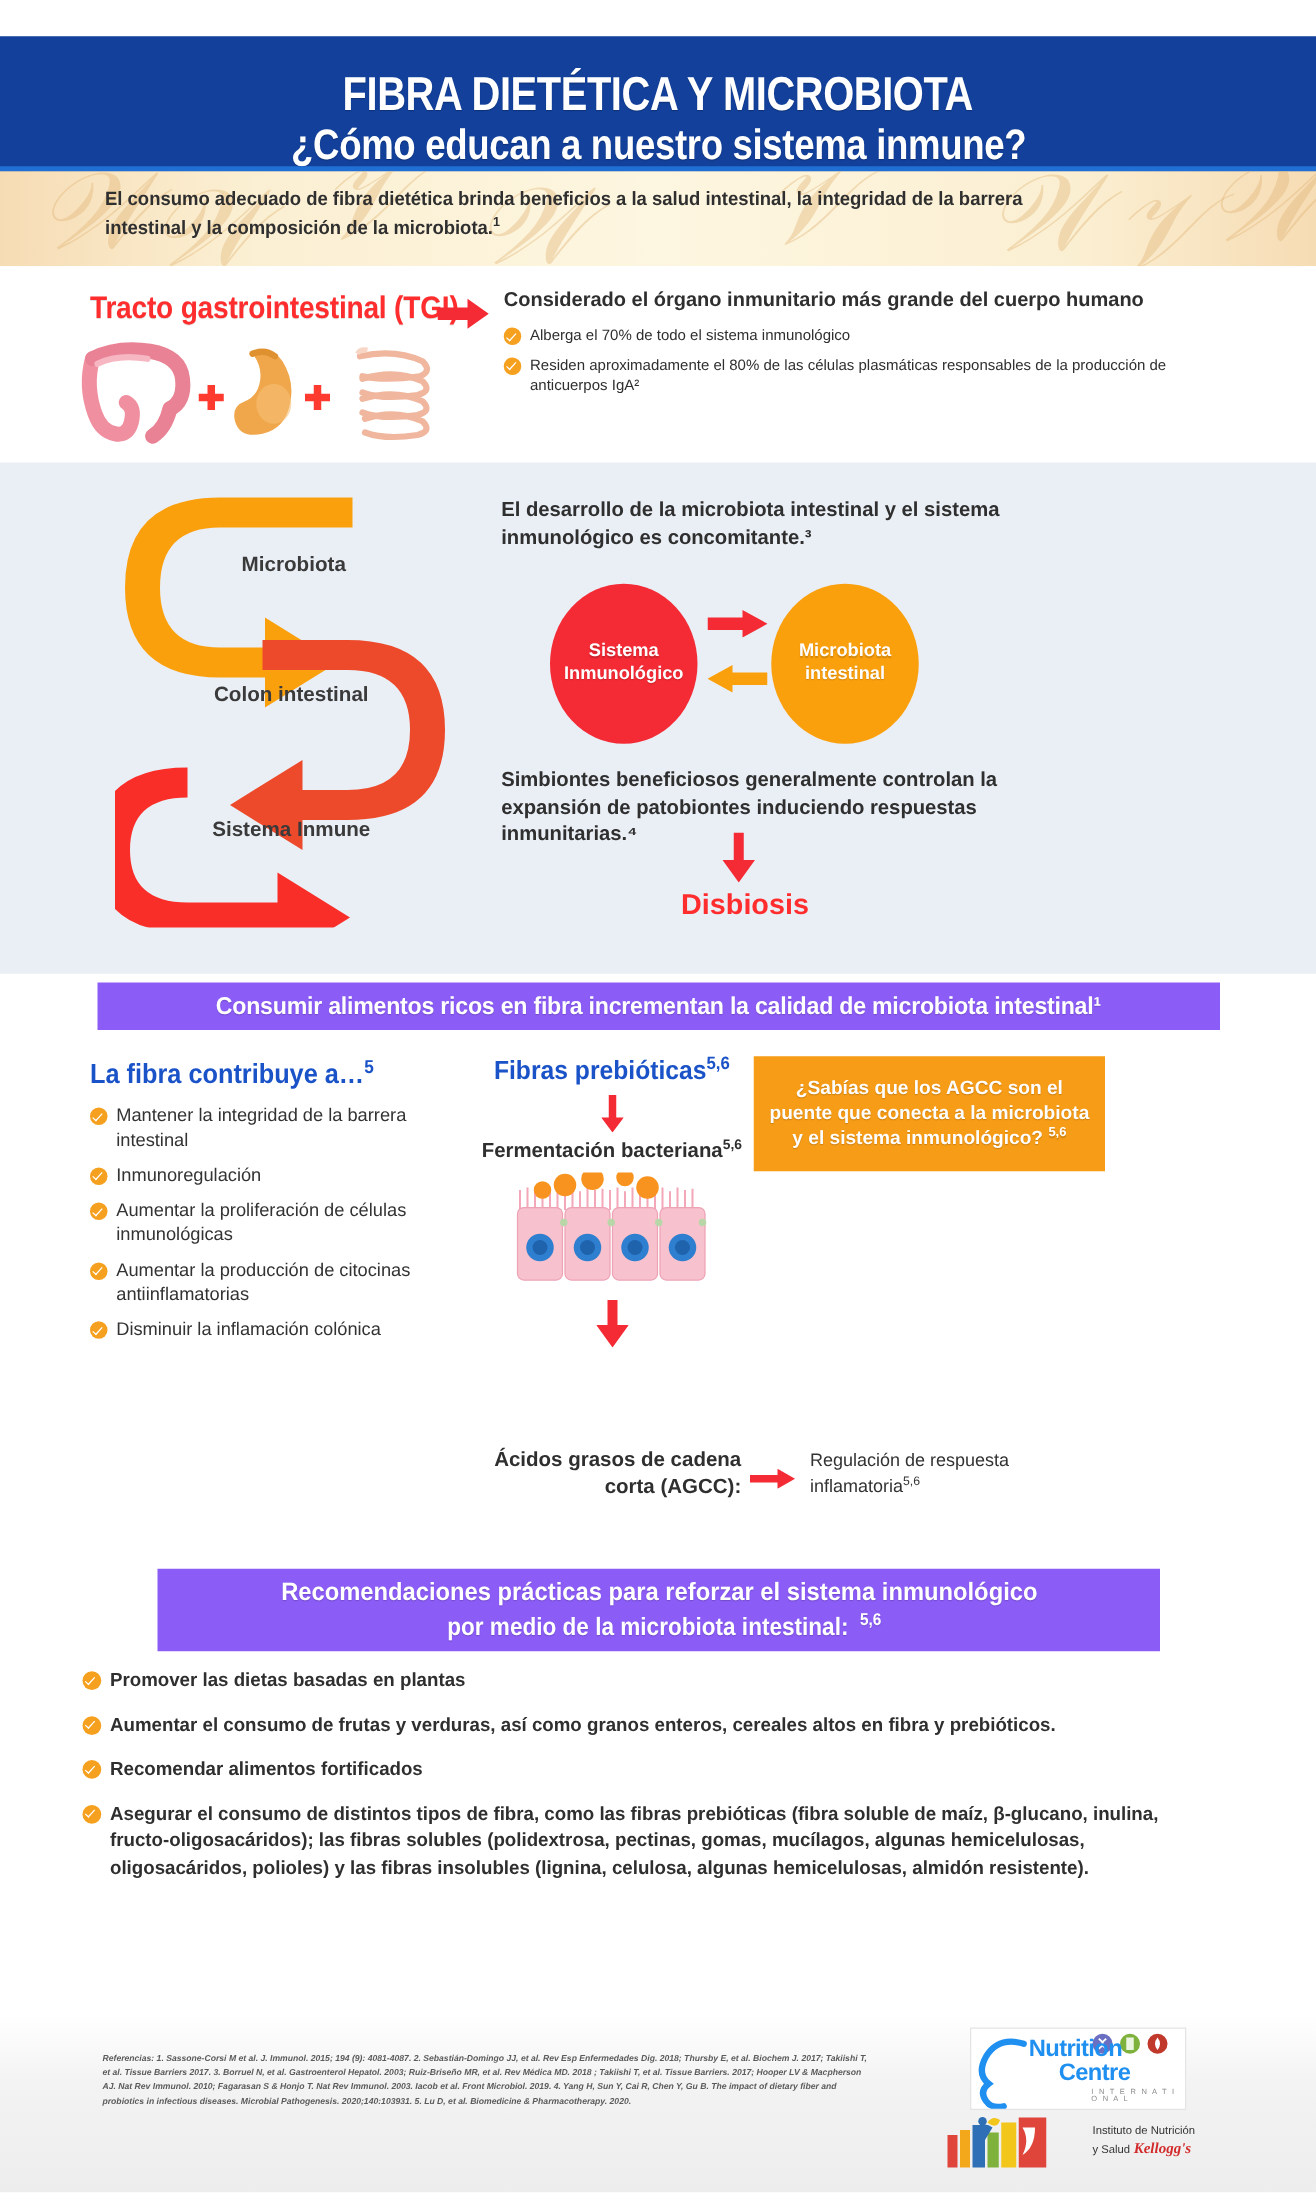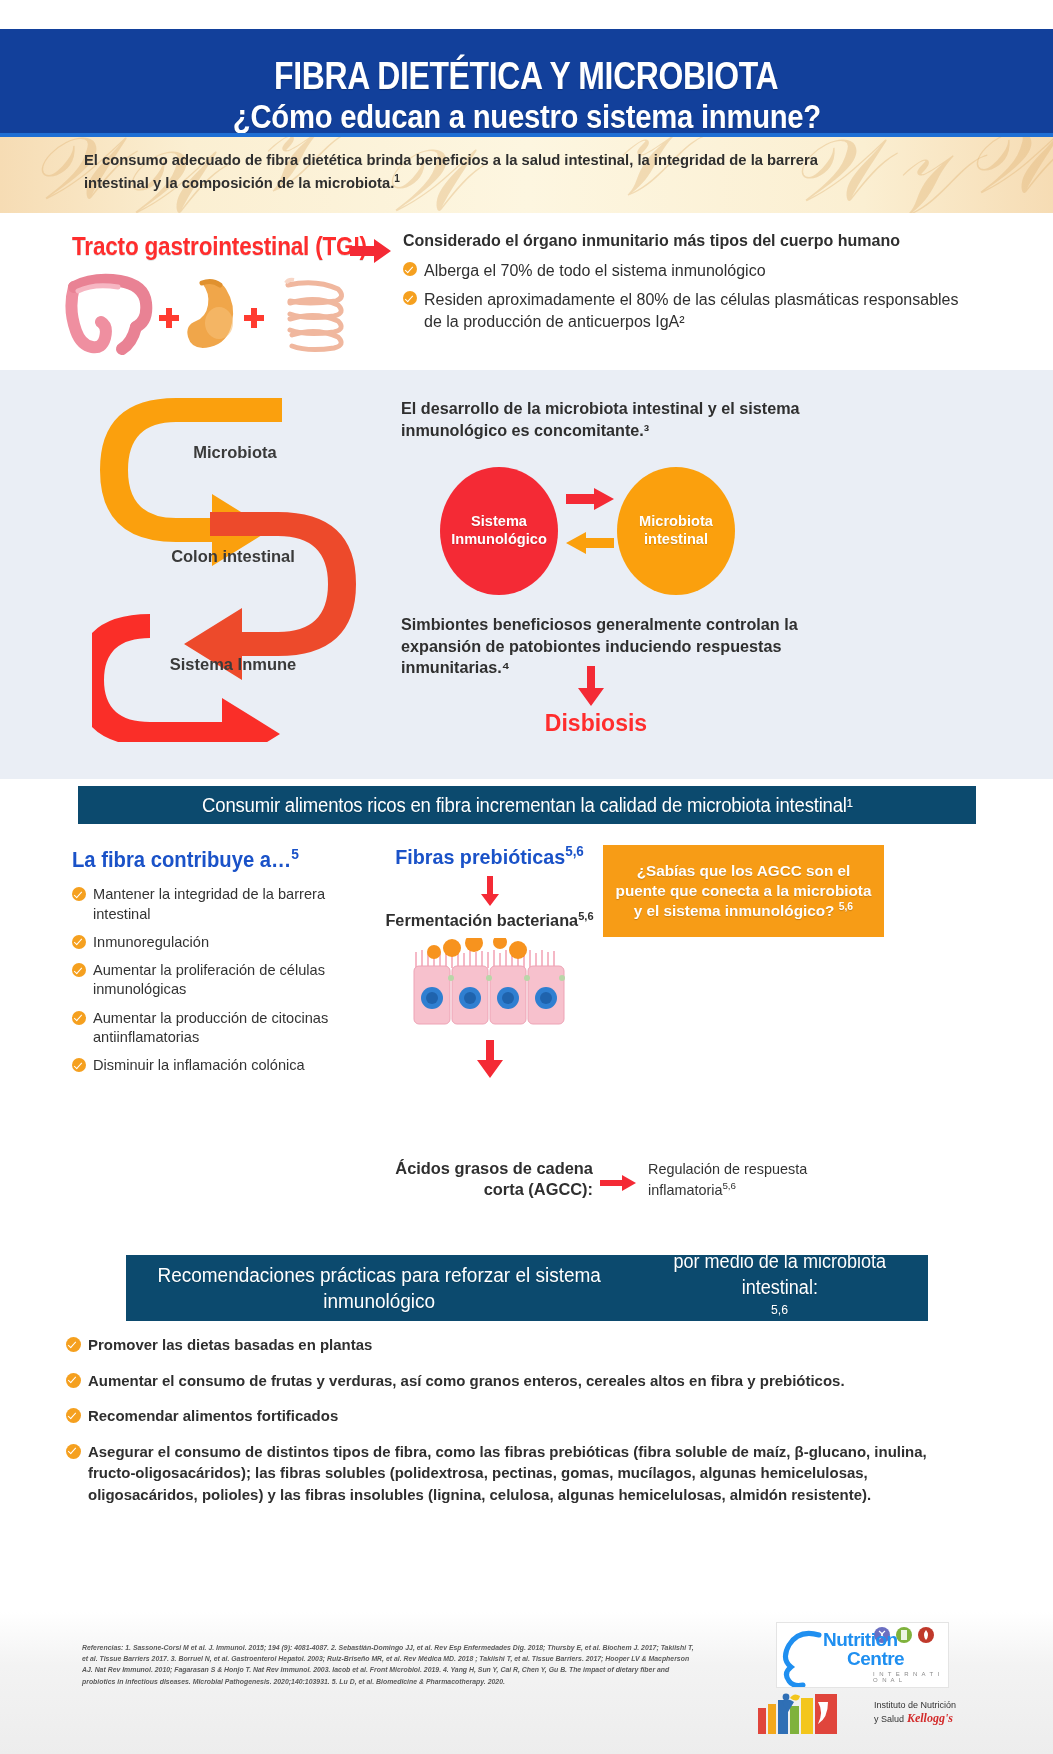--- a/index.html
+++ b/index.html
@@ -58,21 +58,21 @@
   .bullets{margin-top:9px;}
   .bl{display:flex;align-items:flex-start;margin-bottom:7px;}
   .chk{
     flex:0 0 auto;width:14px;height:14px;border-radius:50%;
     background:#f5a01f;margin-right:7px;margin-top:2px;position:relative;
   }
   .chk::after{
     content:"";position:absolute;left:4px;top:2.6px;width:3.4px;height:6.8px;
     border:solid #fff;border-width:0 1.8px 1.8px 0;transform:rotate(42deg);
   }
-  .bl-txt{font-size:16px;color:#2f2f2f;line-height:1.38;font-weight:500;}
+  .bl-txt{font-size:12px;color:#2f2f2f;line-height:1.38;font-weight:500;}
   .organs{position:absolute;left:62px;top:58px;width:290px;height:92px;}
 
   
   .sec-micro{position:absolute;left:0;top:370px;width:1053px;height:409px;background:#eaeef5;}
   .sec-micro .label{
     position:absolute;font-size:16.5px;font-weight:bold;color:#3a3a3a;line-height:1.25;text-align:center;
   }
   .m-head{
     position:absolute;left:401px;top:28px;width:430px;
     font-size:16.2px;font-weight:bold;color:#2f2f2f;line-height:1.34;
@@ -86,22 +86,22 @@
   .c-micro{left:617px;top:97px;width:118px;height:128px;background:#fba00d;}
   .m-sym{
     position:absolute;left:401px;top:244px;width:470px;
     font-size:16.2px;font-weight:bold;color:#2f2f2f;line-height:1.34;
   }
   .dis-wrap{position:absolute;left:466px;top:340px;width:260px;text-align:center;
     font-size:23px;font-weight:bold;color:#ff2d2d;}
 
   
   .banner{
-    position:absolute;background:#0c4a6e;display:flex;align-items:center;justify-content:center;
-    color:#fff;font-weight:normal;text-align:center;text-shadow:0 1px 1px rgba(0,0,0,.18);
+    position:absolute;background:#8b5cf6;display:flex;align-items:center;justify-content:center;
+    color:#fff;font-weight:bold;text-align:center;text-shadow:0 1px 1px rgba(0,0,0,.18);
   }
   .banner1{left:78px;top:786px;width:898px;height:38px;font-size:19.5px;letter-spacing:-.2px;}
   .banner1 span{transform:scaleX(.95);display:inline-block;}
 
   
   .col-left{position:absolute;left:72px;top:845px;width:300px;}
   .col-left h3{
     margin:0 0 12px 0;font-size:22px;color:#1a52c8;font-weight:bold;
     transform:scaleX(.92);transform-origin:left center;
   }
@@ -122,21 +122,21 @@
     font-size:14.4px;color:#333;line-height:1.35;}
 
   .didyouknow{
     position:absolute;left:603px;top:845px;width:281px;height:92px;background:#f79c16;
     display:flex;align-items:center;justify-content:center;padding:4px 10px;box-sizing:border-box;
     color:#fff;font-weight:bold;font-size:15.3px;text-align:center;line-height:1.28;
     text-shadow:0 1px 1px rgba(0,0,0,.2);
   }
 
   
-  .banner2{left:126px;top:1255px;width:802px;height:66px;flex-direction:row;font-size:20px;}
+  .banner2{left:126px;top:1255px;width:802px;height:66px;flex-direction:column;font-size:20px;}
   .banner2 span{transform:scaleX(.95);display:inline-block;line-height:1.32;}
 
   
   .recs{position:absolute;left:66px;top:1334px;width:910px;}
   .recs .bl{margin-bottom:14px;}
   .recs .bl-txt{font-size:15.2px;line-height:1.42;color:#2f2f2f;font-weight:600;
     transform:scaleX(.985);transform-origin:left center;}
   .recs .chk{width:15px;height:15px;margin-top:3px;}
 
   
@@ -180,21 +180,21 @@
   </div>
 
   <div class="sec-tgi">
     <div class="tgi-title">Tracto gastrointestinal (TGI)</div>
 
     <svg class="tgi-arrow" width="42" height="26" viewBox="0 0 42 26">
       <path d="M0 8 h24 v-7 l17 12 -17 12 v-7 h-24 z" fill="#f42a35"></path>
     </svg>
 
     <div class="tgi-right">
-      <div class="tgi-head">Considerado el órgano inmunitario más tipos del cuerpo humano</div>
+      <div class="tgi-head">Considerado el órgano inmunitario más grande del cuerpo humano</div>
       <div class="bullets">
         <div class="bl">
           <span class="chk"></span>
           <span class="bl-txt">Alberga el 70% de todo el sistema inmunológico</span>
         </div>
         <div class="bl">
           <span class="chk"></span>
           <span class="bl-txt">Residen aproximadamente el 80% de las células plasmáticas responsables de la producción de anticuerpos IgA²</span>
         </div>
       </div>

